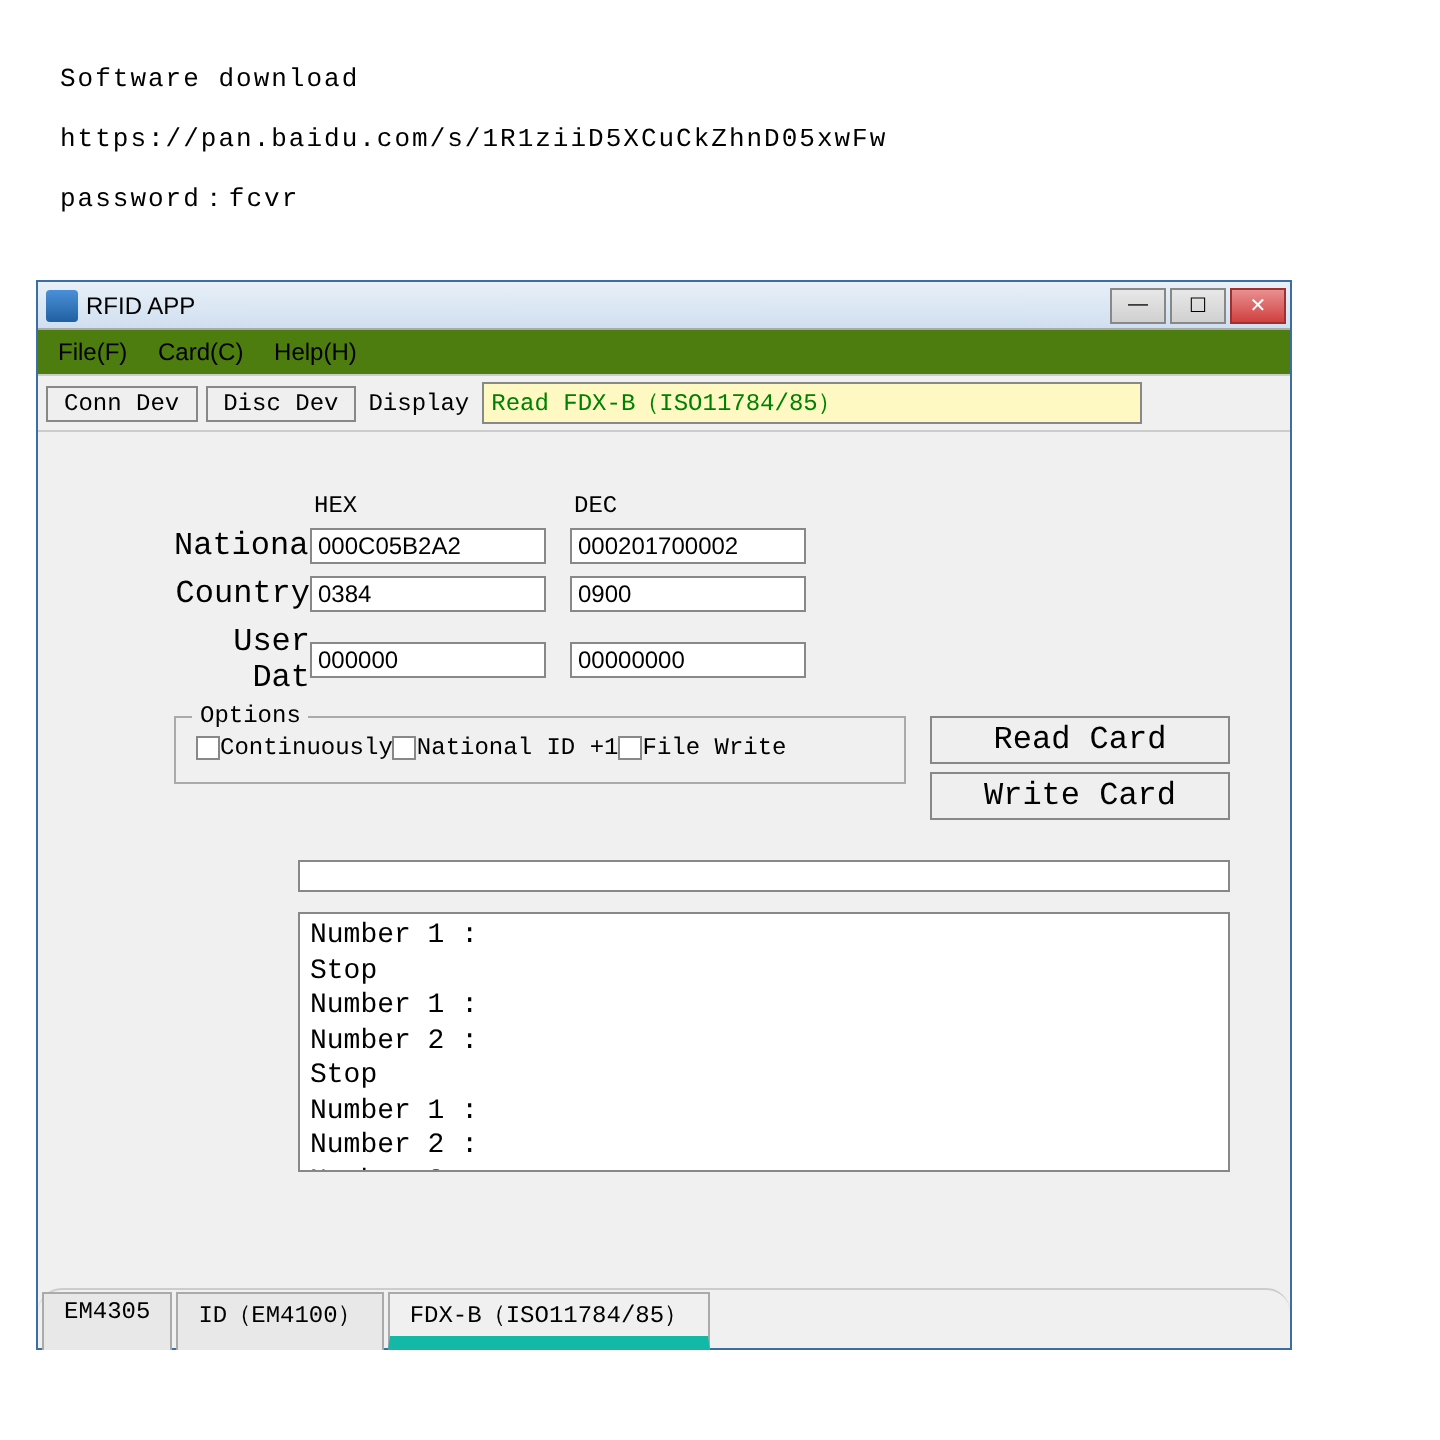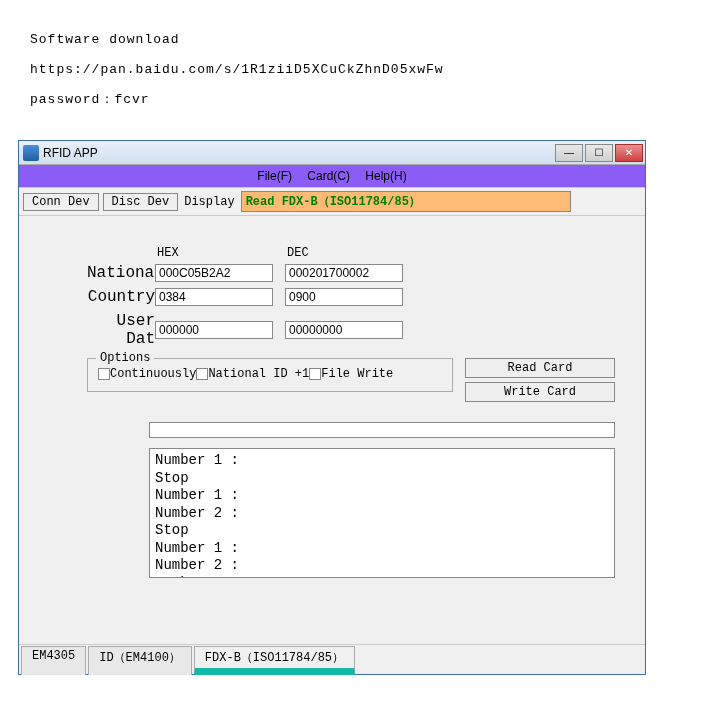--- a/index.html
+++ b/index.html
@@ -5,43 +5,43 @@
 * { box-sizing: border-box; margin: 0; padding: 0; }
 body { font-family: "Courier New", monospace; font-size: 13px; background: #fff; width: 720px; height: 720px; position: relative; }
 .top-text { padding: 25px 30px 15px; line-height: 2.3; letter-spacing: 1px; }
 .window { position: absolute; top: 140px; left: 18px; width: 628px; border: 1px solid #3a6ea5; background: #f0f0f0; }
 .titlebar { background: linear-gradient(#e8f0f8, #d0dff0); height: 24px; display: flex; align-items: center; justify-content: space-between; padding: 0 2px 0 4px; border-bottom: 1px solid #aaa; }
 .title-left { display: flex; align-items: center; gap: 4px; font-family: "Segoe UI", Tahoma, sans-serif; font-size: 12px; }
 .app-icon { width: 16px; height: 16px; background: linear-gradient(#4a90d9, #2060a0); border-radius: 2px; }
 .winbtns { display: flex; gap: 2px; }
 .winbtn { width: 28px; height: 18px; border: 1px solid #888; background: linear-gradient(#e8e8e8,#d0d0d0); font-size: 10px; display: flex; align-items: center; justify-content: center; cursor: pointer; font-family: sans-serif; }
 .winbtn.close { background: linear-gradient(#e89090,#d04040); color: #fff; border-color: #a03030; }
-.menubar { background: #8b5cf6; padding: 2px 4px; font-family: "Segoe UI", Tahoma, sans-serif; font-size: 12px; border-bottom: 1px solid #ccc; text-align: center; }
+.menubar { background: #4d7c0f; padding: 2px 4px; font-family: "Segoe UI", Tahoma, sans-serif; font-size: 12px; border-bottom: 1px solid #ccc; }
 .menu-item { display: inline-block; padding: 2px 6px; cursor: pointer; }
 .toolbar { padding: 3px 4px; display: flex; align-items: center; gap: 4px; border-bottom: 1px solid #ccc; }
 .tbtn { font-family: "Courier New", monospace; font-size: 12px; padding: 1px 8px; background: #efefef; border: 1px solid #888; cursor: pointer; }
 .toolbar-label { font-size: 12px; padding: 0 2px; }
-.display-field { flex: 1; max-width: 330px; background: #fdba74; border: 1px solid #888; padding: 1px 4px; font-size: 12px; color: #008000; font-family: "Courier New", monospace; font-weight: bold; }
+.display-field { flex: 1; max-width: 330px; background: #fef9c3; border: 1px solid #888; padding: 1px 4px; font-size: 12px; color: #008000; font-family: "Courier New", monospace; font-weight: normal; }
 .content { padding: 30px 30px 8px 68px; background: #f0f0f0; }
 .field-headers { display: flex; margin-left: 70px; margin-bottom: 4px; }
 .field-headers span { width: 130px; font-size: 12px; }
 .field-row { display: flex; align-items: center; margin-bottom: 6px; }
 .field-label { width: 68px; font-size: 16px; text-align: right; }
 .text-input { width: 118px; border: 1px solid #888; padding: 1px 3px; font-family: Liberation Sans, sans-serif; font-size: 12px; margin-right: 12px; background: #fff; }
 .below { display: flex; align-items: flex-start; gap: 12px; margin-top: 10px; }
 .options-group { border: 1px solid #aaa; padding: 8px 10px 10px; position: relative; flex: 1; }
 .options-legend { position: absolute; top: -8px; left: 8px; background: #f0f0f0; padding: 0 4px; font-size: 12px; }
 .checkbox-row { display: flex; gap: 0; align-items: center; font-size: 12px; }
 .cb { width: 12px; height: 12px; border: 1px solid #888; background: #fff; display: inline-block; }
 .action-btns { display: flex; flex-direction: column; gap: 4px; }
-.action-btn { width: 150px; padding: 2px; background: #efefef; border: 1px solid #888; font-family: "Courier New", monospace; font-size: 12px; cursor: pointer; }
+.action-btn { width: 150px; padding: 2px; background: #efefef; border: 1px solid #888; font-family: "Courier New", monospace; font-size: 16px; cursor: pointer; }
 .progress { margin-top: 12px; height: 16px; border: 1px solid #888; background: #fff; }
 .log { margin-top: 10px; height: 130px; border: 1px solid #888; background: #fff; padding: 3px 5px; font-size: 14px; line-height: 1.25; white-space: pre; overflow: hidden; }
 .content-pad { padding: 0 30px 0 130px; }
-.tabs { position: absolute; bottom: 0; left: 0; right: 0; border-top: 1px solid #ccc; background: #f0f0f0; display: flex; padding: 0 2px; }
+.tabs { position: absolute; bottom: 0; left: 0; right: 0; border-top: 1px solid #ccc; background: #f0f0f0; display: flex; padding: 0 2px; border-radius: 12px; }
 .tab { font-size: 12px; padding: 2px 10px; border: 1px solid #aaa; border-bottom: none; background: #e8e8e8; margin-right: 2px; cursor: pointer; position: relative; top: 1px; }
 .tab.active { background: #f0f0f0; border-bottom: 7px solid #14b8a6; }
 .window-body { height: 458px; position: relative; }
 </style>
 </head>
 <body>
 
 <div class="top-text">
   <div>Software download</div>
   <div>https://pan.baidu.com/s/1R1ziiD5XCuCkZhnD05xwFw</div>

